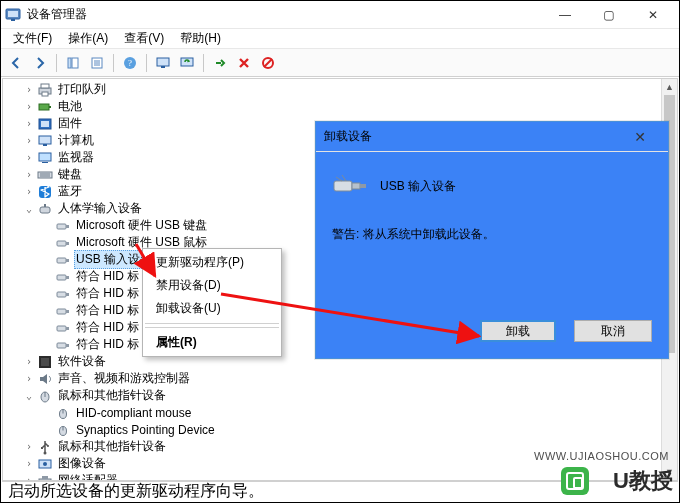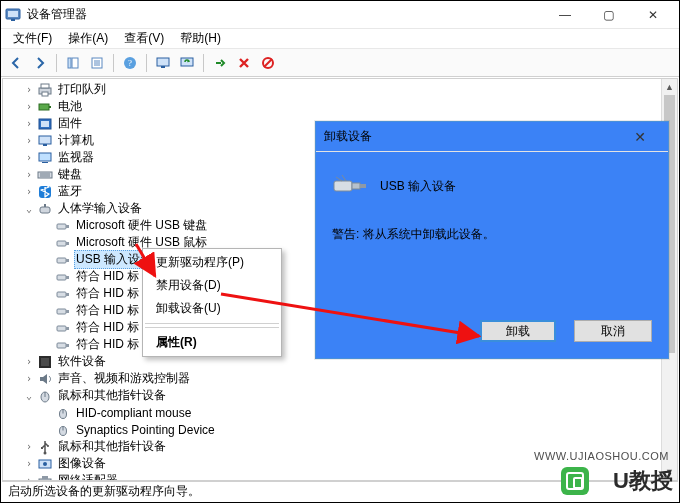--- a/index.html
+++ b/index.html
@@ -142,21 +142,21 @@
     display:flex; align-items:center; justify-content:center;
     font-size:12px;
   }
   .dlg-btn.primary { border:2px solid #3a8edb; background:#e1e1e1; min-width:76px; height:22px; }
 
   
   .statusbar {
     position:absolute; left:1px; right:1px; bottom:1px; height:20px;
     border-top:1px solid #d0d0d0;
     display:flex; align-items:center; padding:0 6px;
-    font-size:12px; background:#fff;
+    font-size:16px; background:#fff;
   }
   
   .anno { position:absolute; inset:0; pointer-events:none; z-index:30; }
   
   .watermark {
     position:absolute; right:6px; bottom:6px; z-index:40;
     display:flex; align-items:center; gap:24px;
     font-weight:700; color:#2b2b2b;
   }
   .wm-url { position:absolute; right:10px; bottom:40px; z-index:40; color:#4e4e4e; font-size:11px; letter-spacing:.5px; }

